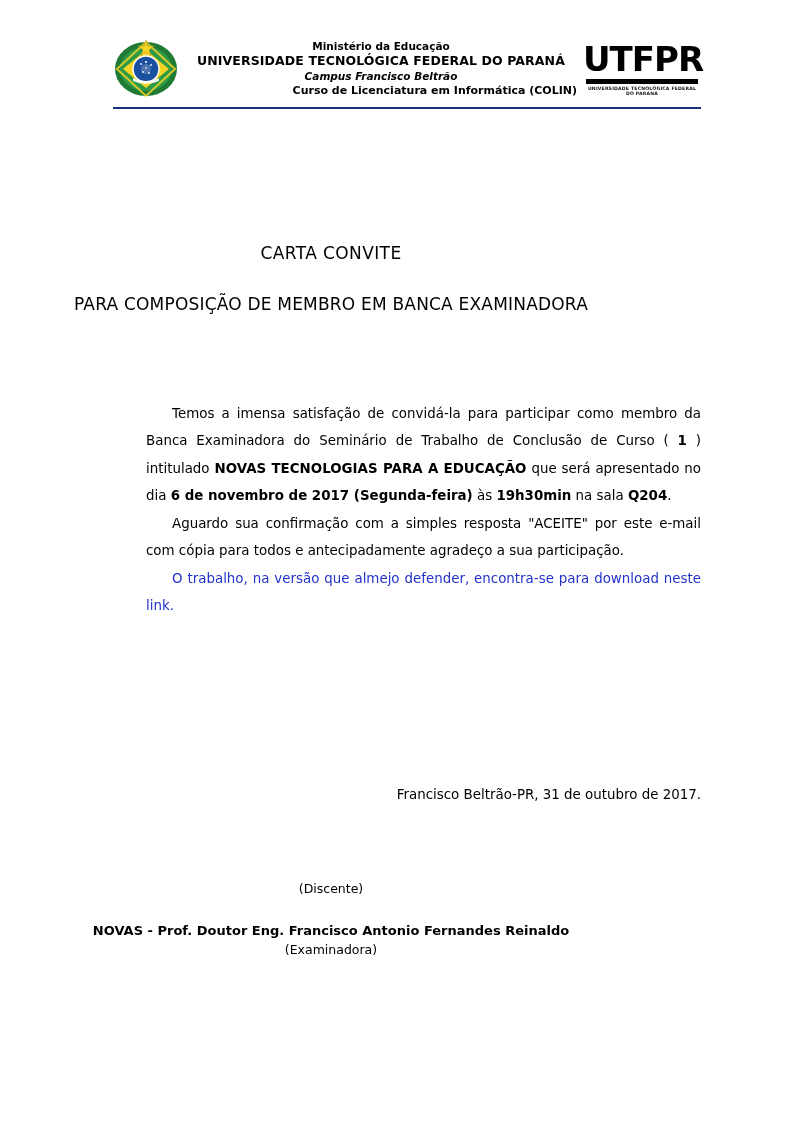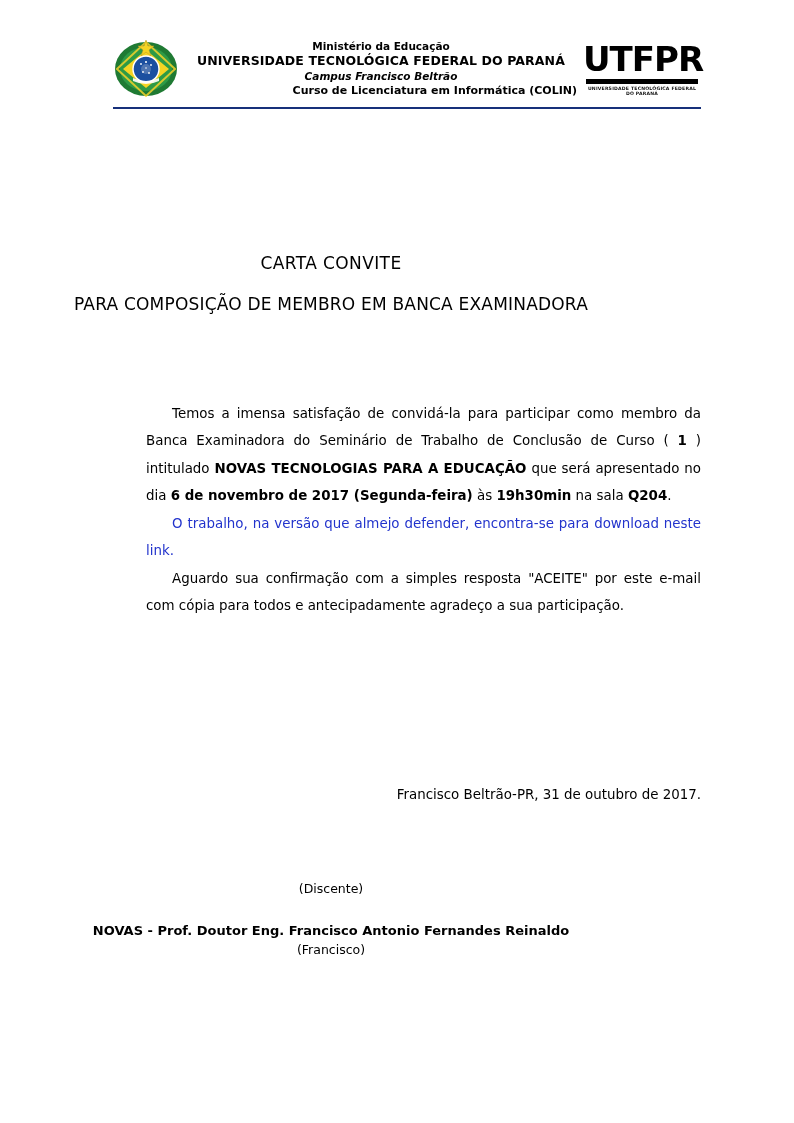--- a/index.html
+++ b/index.html
@@ -105,21 +105,21 @@
     font-size: 4.6px;
     letter-spacing: 0.2px;
     font-weight: bold;
     color: #111;
   }
 
   
   .title1 {
     position: absolute;
     left: 0; right: 0;
-    top: 253px;
+    top: 243px;
     text-align: center;
     font-size: 17px;
     letter-spacing: 0.4px;
   }
   .title2 {
     position: absolute;
     left: 0; right: 0;
     top: 294px;
     text-align: center;
     font-size: 17px;
@@ -232,31 +232,31 @@
   <div class="header-rule"></div>
 
   <div class="title1">CARTA CONVITE</div>
   <div class="title2">PARA COMPOSIÇÃO DE MEMBRO EM BANCA EXAMINADORA</div>
 
   <div class="body-block">
 
 
     <p class="para"><span>Temos a imensa satisfação de convidá-la para participar como membro da Banca Examinadora do Seminário de Trabalho de Conclusão de Curso ( </span><b>1</b><span> ) intitulado </span><b>NOVAS TECNOLOGIAS PARA A EDUCAÇÃO</b><span> que será apresentado no dia </span><b>6 de novembro de 2017 (Segunda-feira)</b><span> às </span><b>19h30min</b><span> na sala </span><b>Q204</b><span>.</span></p>
 
+    <p class="para">Aguardo sua confirmação com a simples resposta "ACEITE" por este e-mail com cópia para todos e antecipadamente agradeço a sua participação.</p>
+
     <p class="para link-line">O trabalho, na versão que almejo defender, encontra-se para download neste link.</p>
-
-    <p class="para">Aguardo sua confirmação com a simples resposta "ACEITE" por este e-mail com cópia para todos e antecipadamente agradeço a sua participação.</p>
   </div>
 
   <div class="place-date">Francisco Beltrão-PR, 31 de outubro de 2017.</div>
 
   <div class="sign-block">
     <div>
       <div class="sign-role">(Discente)</div>
     </div>
     <div class="sign-gap"></div>
     <div>
       <div class="sign-name">NOVAS - Prof. Doutor Eng. Francisco Antonio Fernandes Reinaldo</div>
-      <div class="sign-role">(Francisco)</div>
+      <div class="sign-role">(Examinadora)</div>
     </div>
   </div>
 
 </div>
 
 </body></html>

